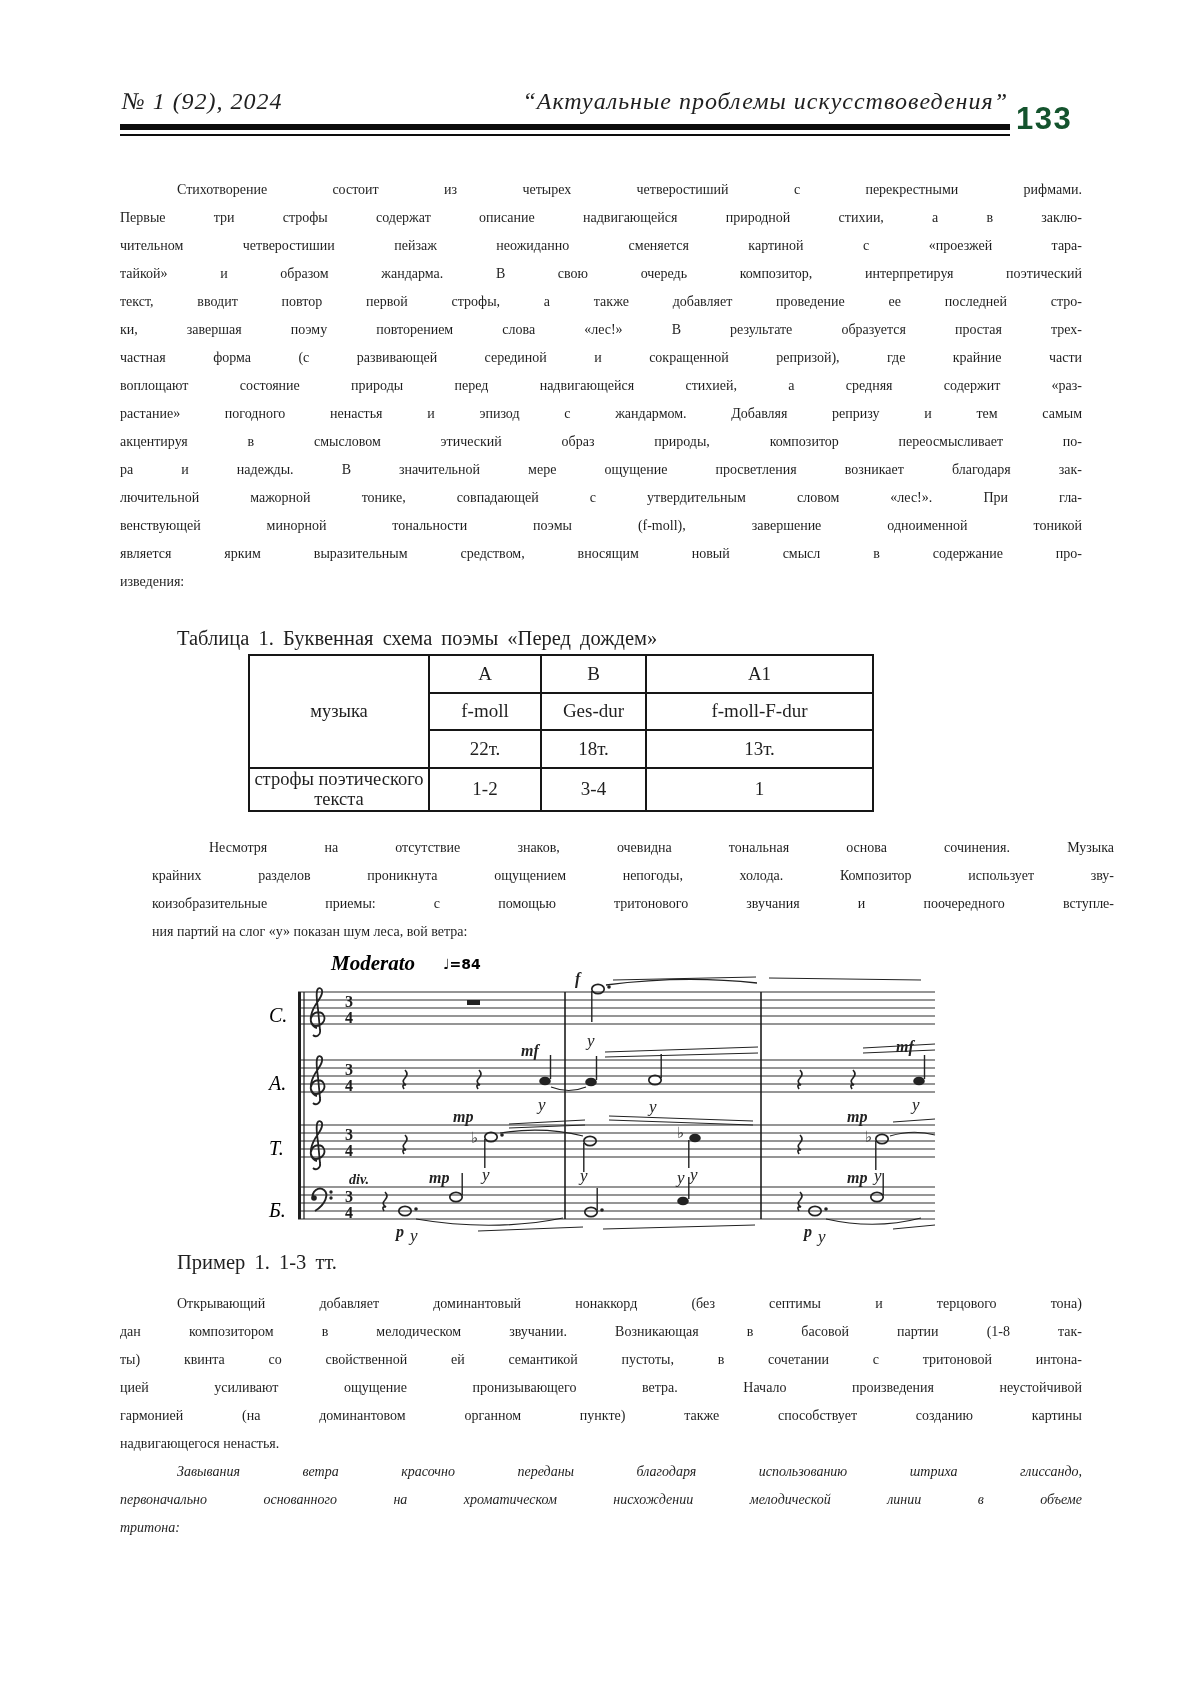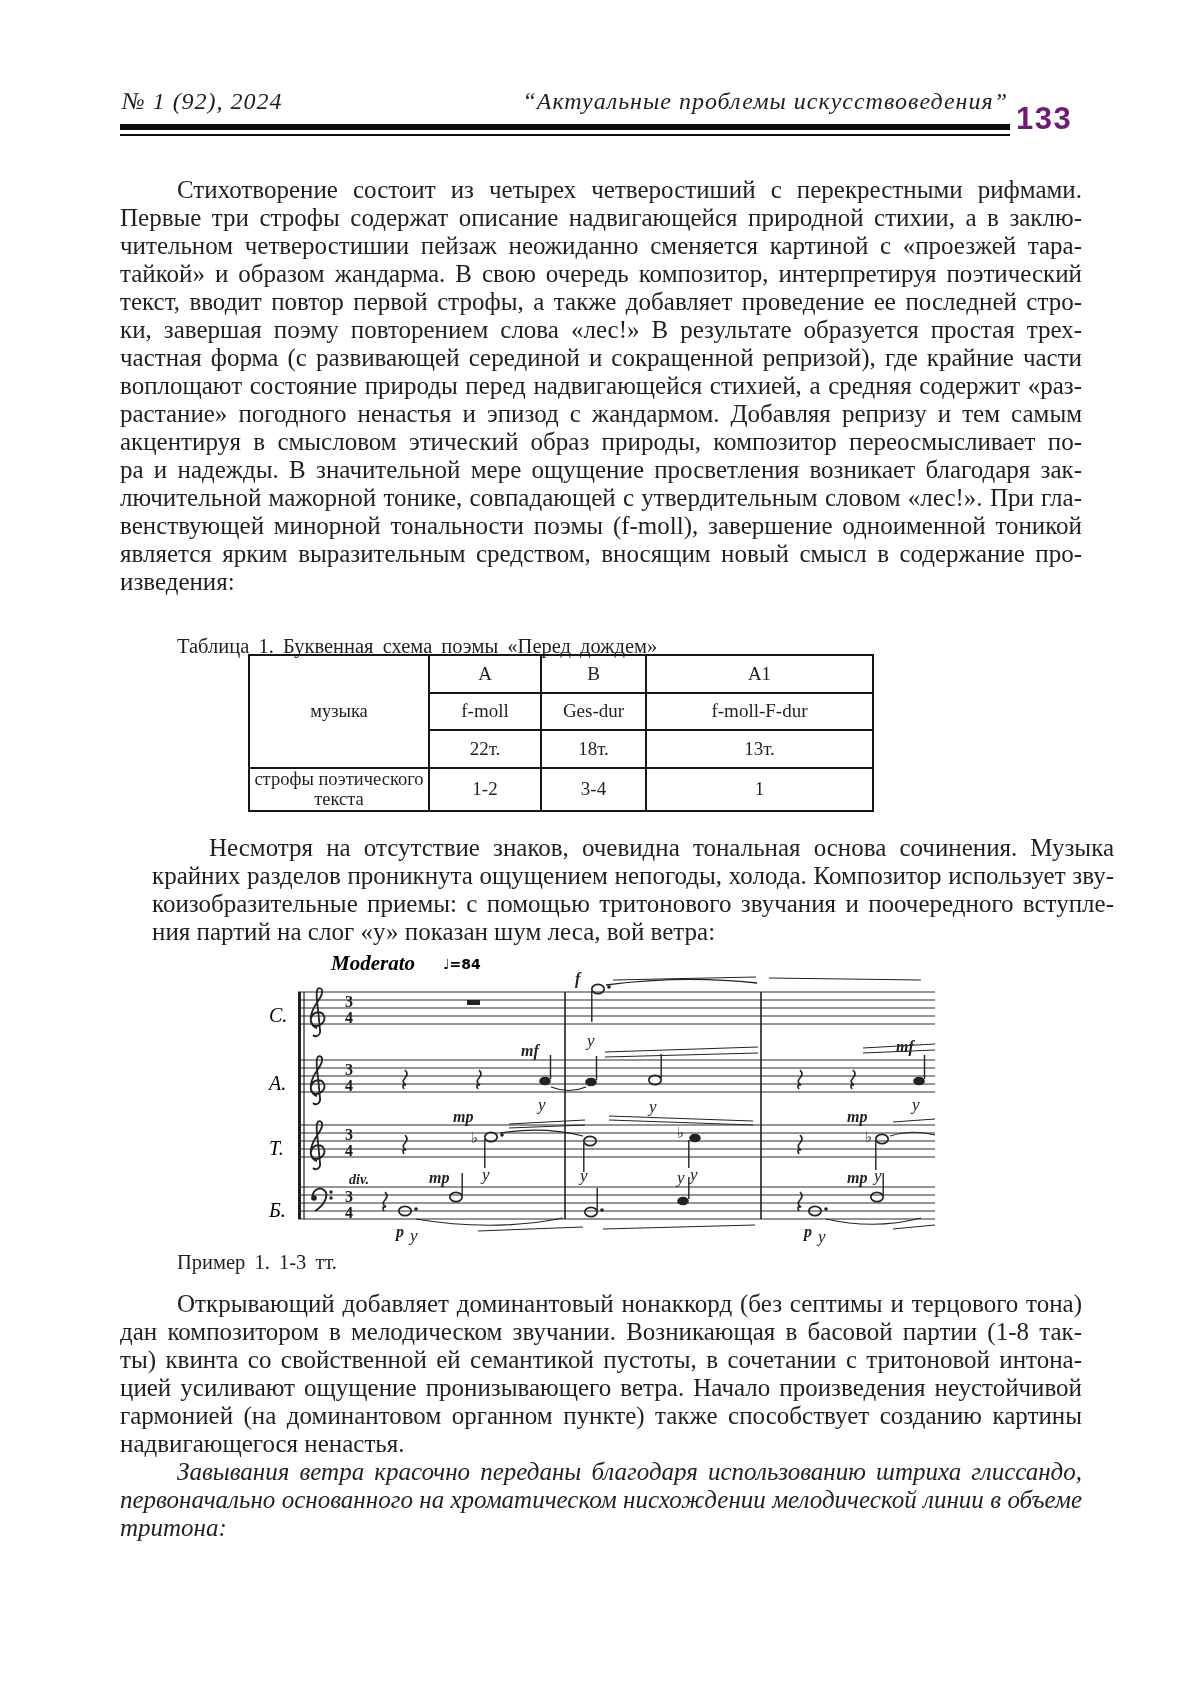--- a/index.html
+++ b/index.html
@@ -11,24 +11,24 @@
     color:#1f1f1f;
     overflow:hidden;
   }
   .abs{position:absolute;}
 
   
   .hdr-issue{left:122px;top:88px;font-style:italic;font-size:24px;letter-spacing:1px;}
   .hdr-journal{left:120px;top:88px;width:888px;text-align:right;font-style:italic;font-size:24px;letter-spacing:1px;}
   .rule-thick{left:120px;top:124px;width:890px;height:6px;background:#0d0d0d;}
   .rule-thin{left:120px;top:134px;width:890px;height:2px;background:#0d0d0d;}
-  .pagenum{left:1016px;top:101px;font-family:"Liberation Sans",sans-serif;font-weight:bold;font-size:31px;letter-spacing:1.5px;color:#701a75;}
-
-  
-  .para{width:962px;font-size:25px;line-height:28px;}
+  .pagenum{left:1016px;top:101px;font-family:"Liberation Sans",sans-serif;font-weight:bold;font-size:31px;letter-spacing:1.5px;color:#14532d;}
+
+  
+  .para{width:962px;font-size:14px;line-height:28px;}
   .jline{height:28px;text-align:justify;text-align-last:justify;}
   .jline-last{text-align-last:left;}
   .para .jline:first-child{text-indent:57px;}
   .capline{width:962px;font-size:20.5px;line-height:28px;padding-left:57px;word-spacing:4px;box-sizing:border-box;}
 
   
   .schema-table{border-collapse:collapse;table-layout:fixed;font-size:19px;}
   .schema-table td{border:2px solid #161616;text-align:center;vertical-align:middle;padding:0 4px;line-height:1.1;}
   .schema-table .lbl{font-size:18.5px;border-radius:25px;}
 
@@ -62,21 +62,21 @@
     <div class="jline">воплощают состояние природы перед надвигающейся стихией, а средняя содержит «раз-</div>
     <div class="jline">растание» погодного ненастья и эпизод с жандармом. Добавляя репризу и тем самым</div>
     <div class="jline">акцентируя в смысловом этический образ природы, композитор переосмысливает по-</div>
     <div class="jline">ра и надежды. В значительной мере ощущение просветления возникает благодаря зак-</div>
     <div class="jline">лючительной мажорной тонике, совпадающей с утвердительным словом «лес!». При гла-</div>
     <div class="jline">венствующей минорной тональности поэмы (f-moll), завершение одноименной тоникой</div>
     <div class="jline">является ярким выразительным средством, вносящим новый смысл в содержание про-</div>
     <div class="jline jline-last">изведения:</div>
   </div>
 
-<div class="abs capline" style="left:120px;top:624px;margin-top:8px;">Таблица 1. Буквенная схема поэмы «Перед дождем»</div>
+<div class="abs capline" style="left:120px;top:624px;">Таблица 1. Буквенная схема поэмы «Перед дождем»</div>
 
 <table class="abs schema-table" style="left:248px;top:654px;">
   <colgroup>
       <col style="width:180px">
       <col style="width:112px">
       <col style="width:105px">
       <col style="width:227px">
     </colgroup>
   <tbody>
       <tr style="height:38px">

